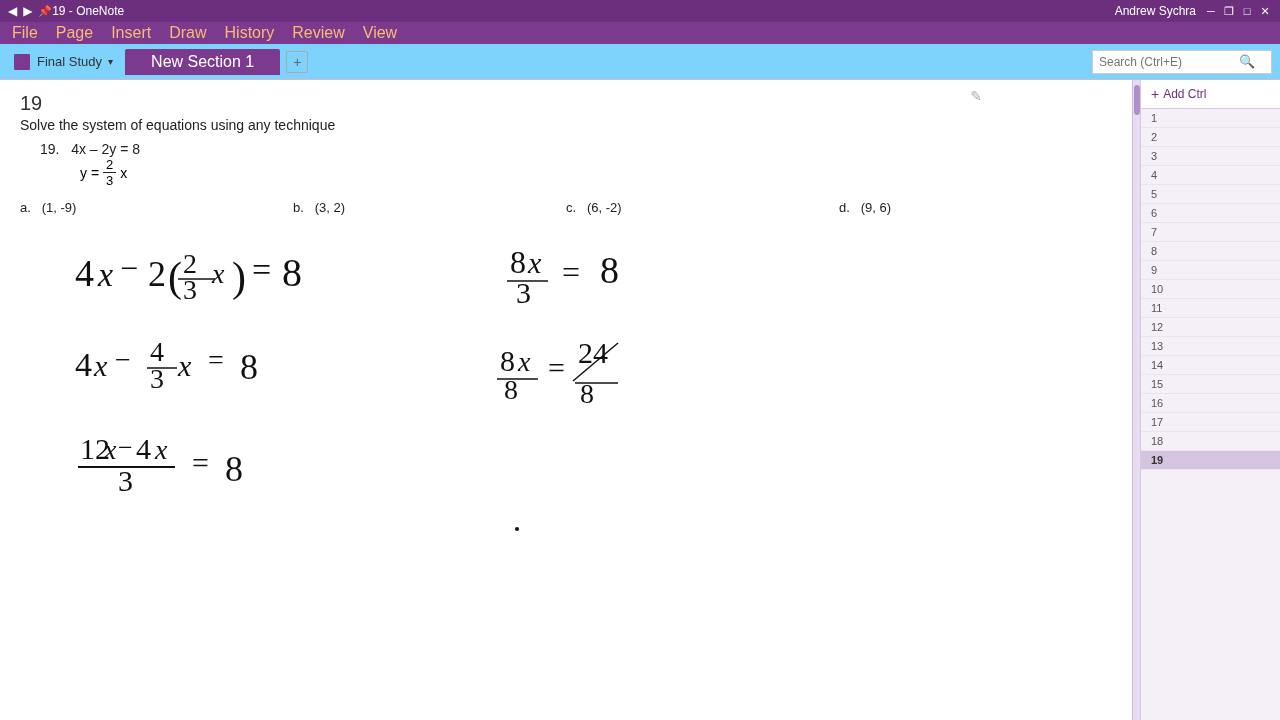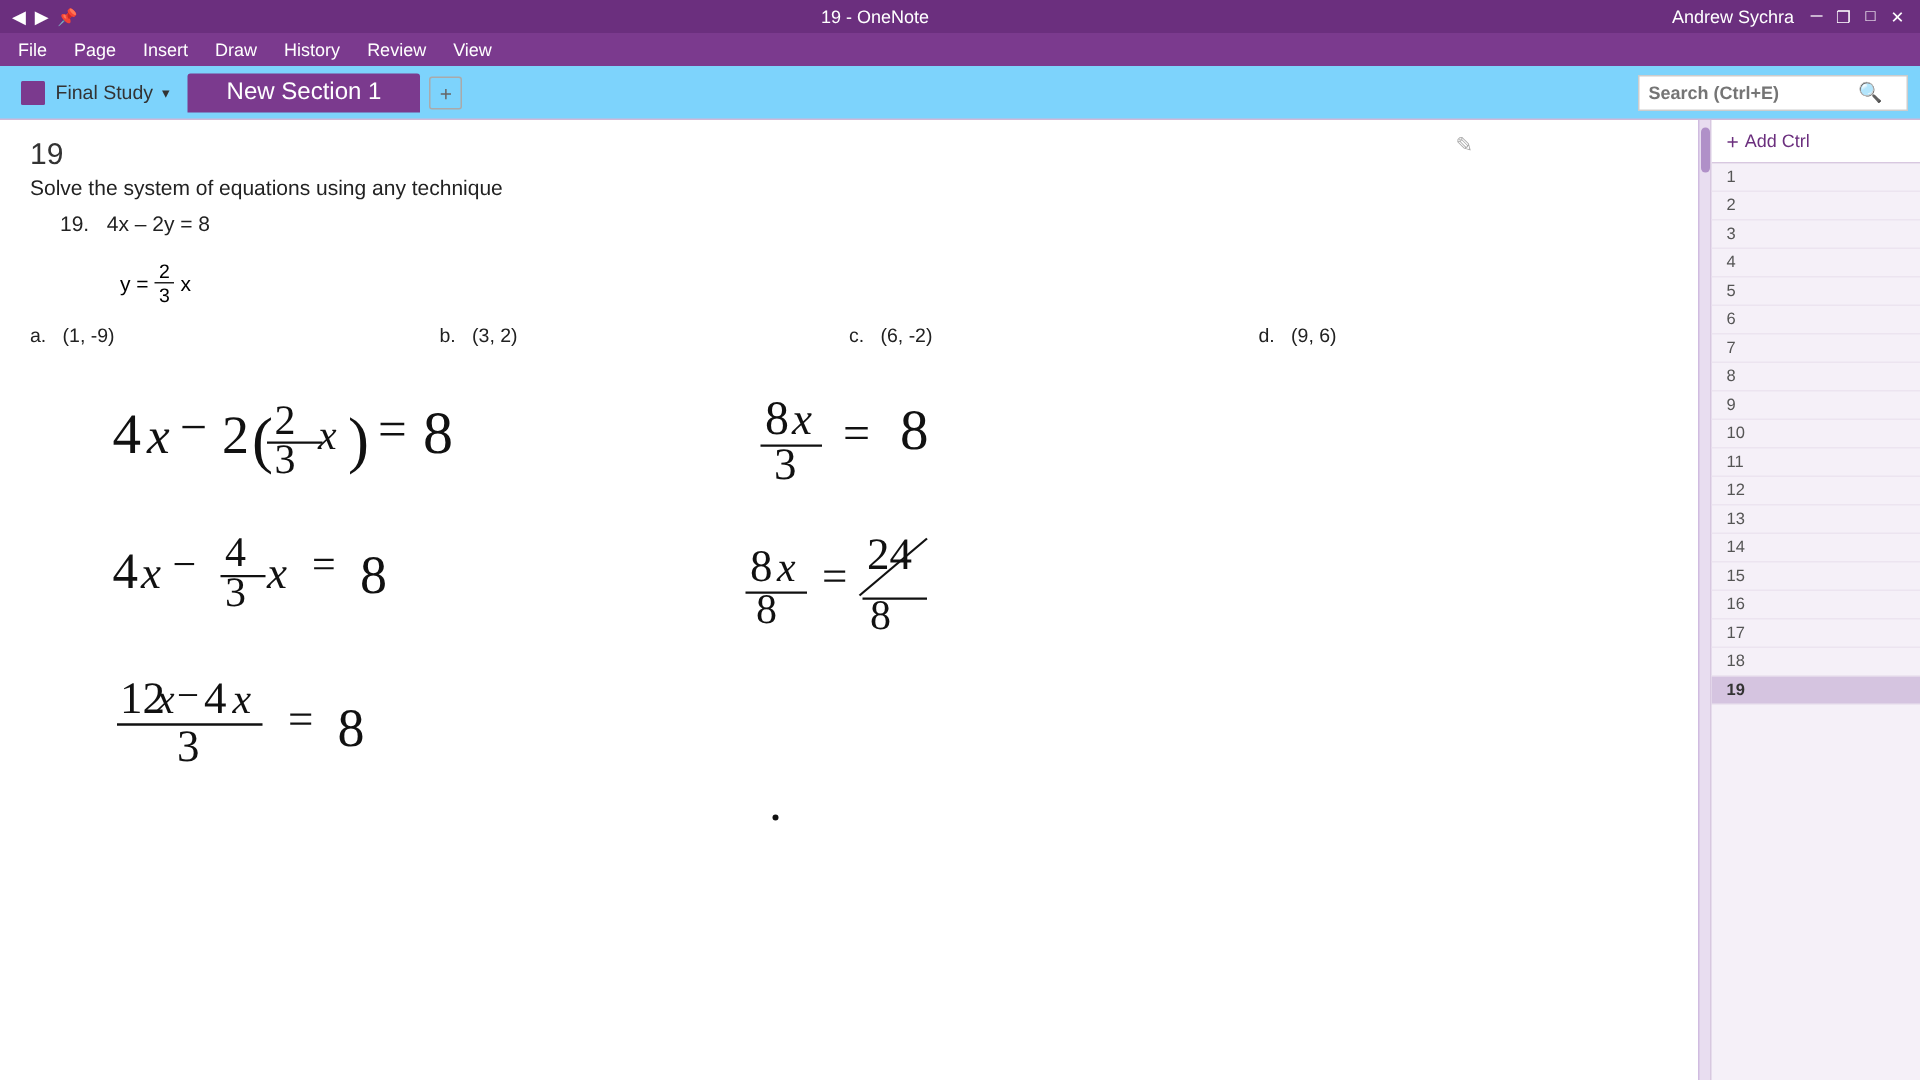--- a/index.html
+++ b/index.html
@@ -9,36 +9,36 @@
     .title-bar {
       background: #6b2f7e;
       height: 22px;
       display: flex;
       align-items: center;
       justify-content: space-between;
       padding: 0 8px;
       color: white;
       font-size: 12px;
     }
-    .title-bar-title { flex: 1; text-align: center; }
+    .title-bar-title { flex: 1; }
     .title-bar-controls { display: flex; gap: 4px; }
     .title-bar-btn { width: 14px; height: 14px; background: transparent; border: none; color: white; font-size: 11px; cursor: pointer; display: flex; align-items: center; justify-content: center; }
 
     
     .menu-bar {
       background: #7b3a8e;
       height: 22px;
       display: flex;
       align-items: center;
       padding: 0 4px;
       gap: 2px;
     }
     .menu-item {
-      color: #ffffff;
-      font-size: 12px;
+      color: #fdba74;
+      font-size: 16px;
       padding: 2px 8px;
       cursor: pointer;
       border-radius: 2px;
     }
 
     
     .ribbon {
       background: #7dd3fc;
       border-bottom: 1px solid #d0b8d8;
       height: 36px;
@@ -93,21 +93,20 @@
       height: 24px;
       width: 180px;
       padding: 0 6px;
     }
     .search-input {
       border: none;
       outline: none;
       font-size: 12px;
       width: 140px;
       color: #999;
-      font-weight: bold;
     }
 
     
     .main-layout {
       display: flex;
       height: calc(720px - 22px - 22px - 36px);
     }
 
     
     .content-area {
@@ -140,21 +139,21 @@
 
     .problem-text {
       font-size: 14px;
       color: #222;
       margin-bottom: 8px;
     }
     .equation-line {
       font-size: 14px;
       color: #222;
       margin-left: 20px;
-      margin-bottom: 16px;
+      margin-bottom: 0;
     }
 
     .answer-row {
       display: flex;
       gap: 0;
       margin-top: 8px;
       margin-bottom: 16px;
       font-size: 13px;
       color: #222;
     }

